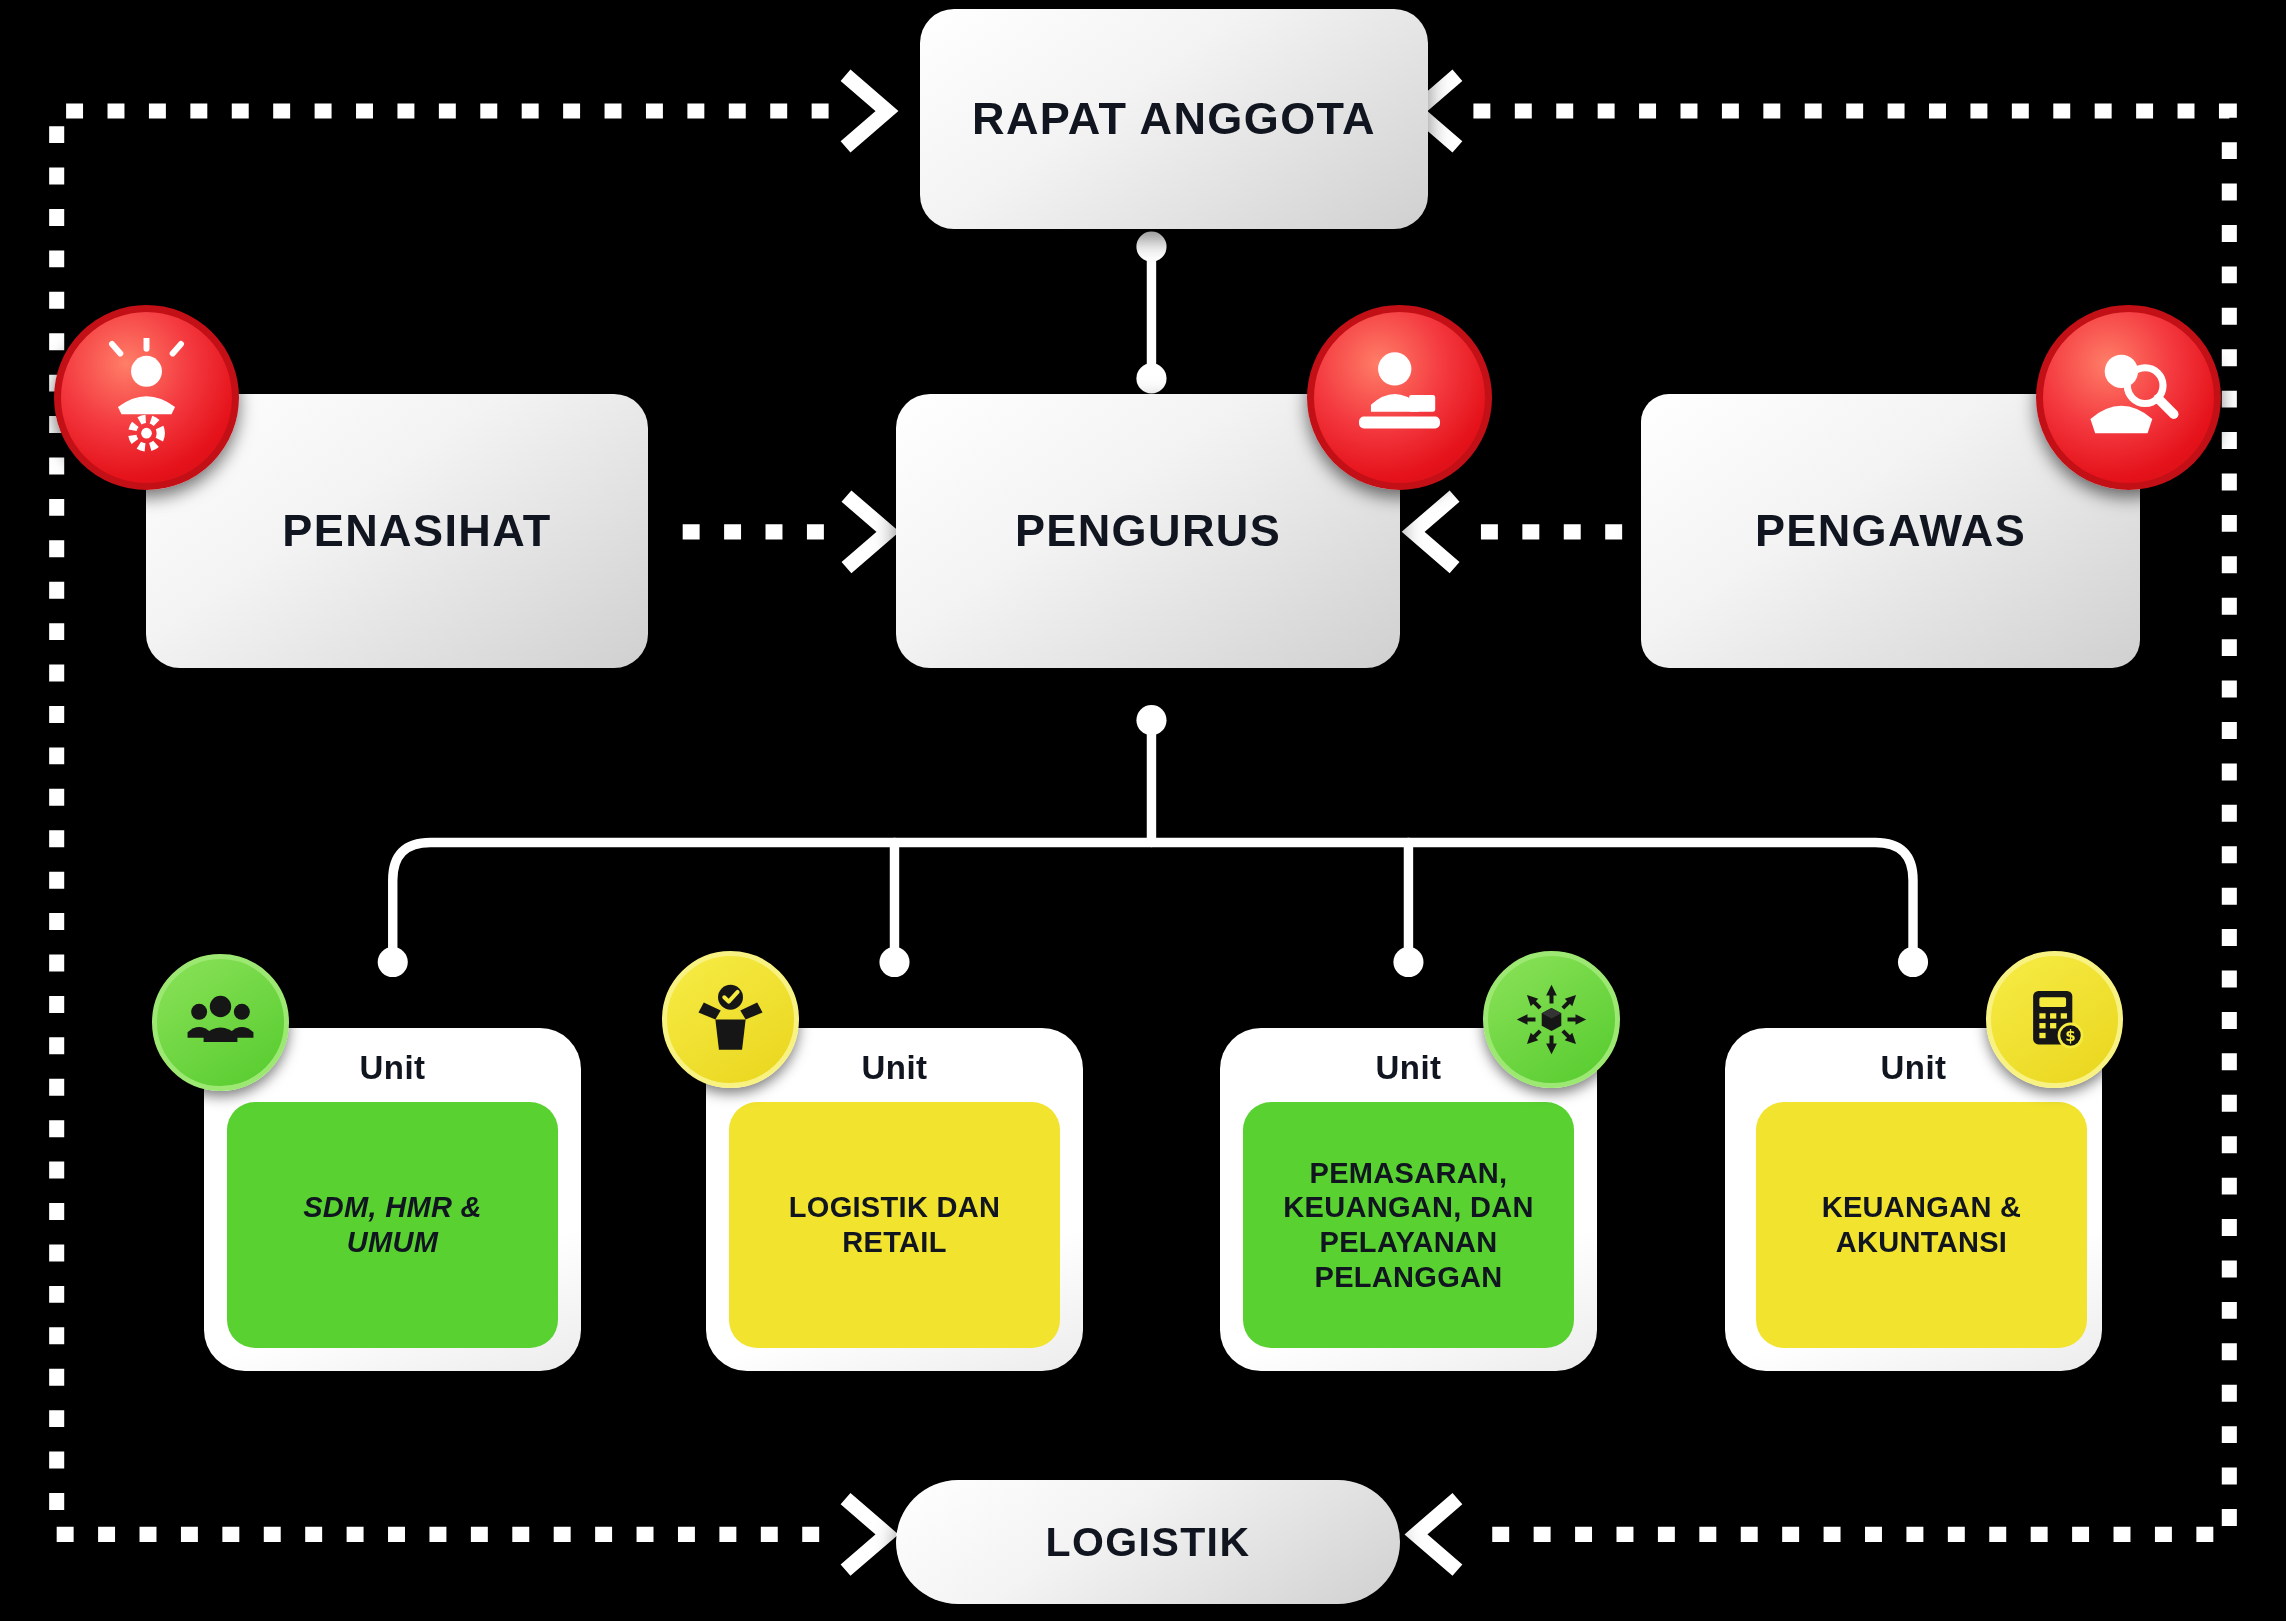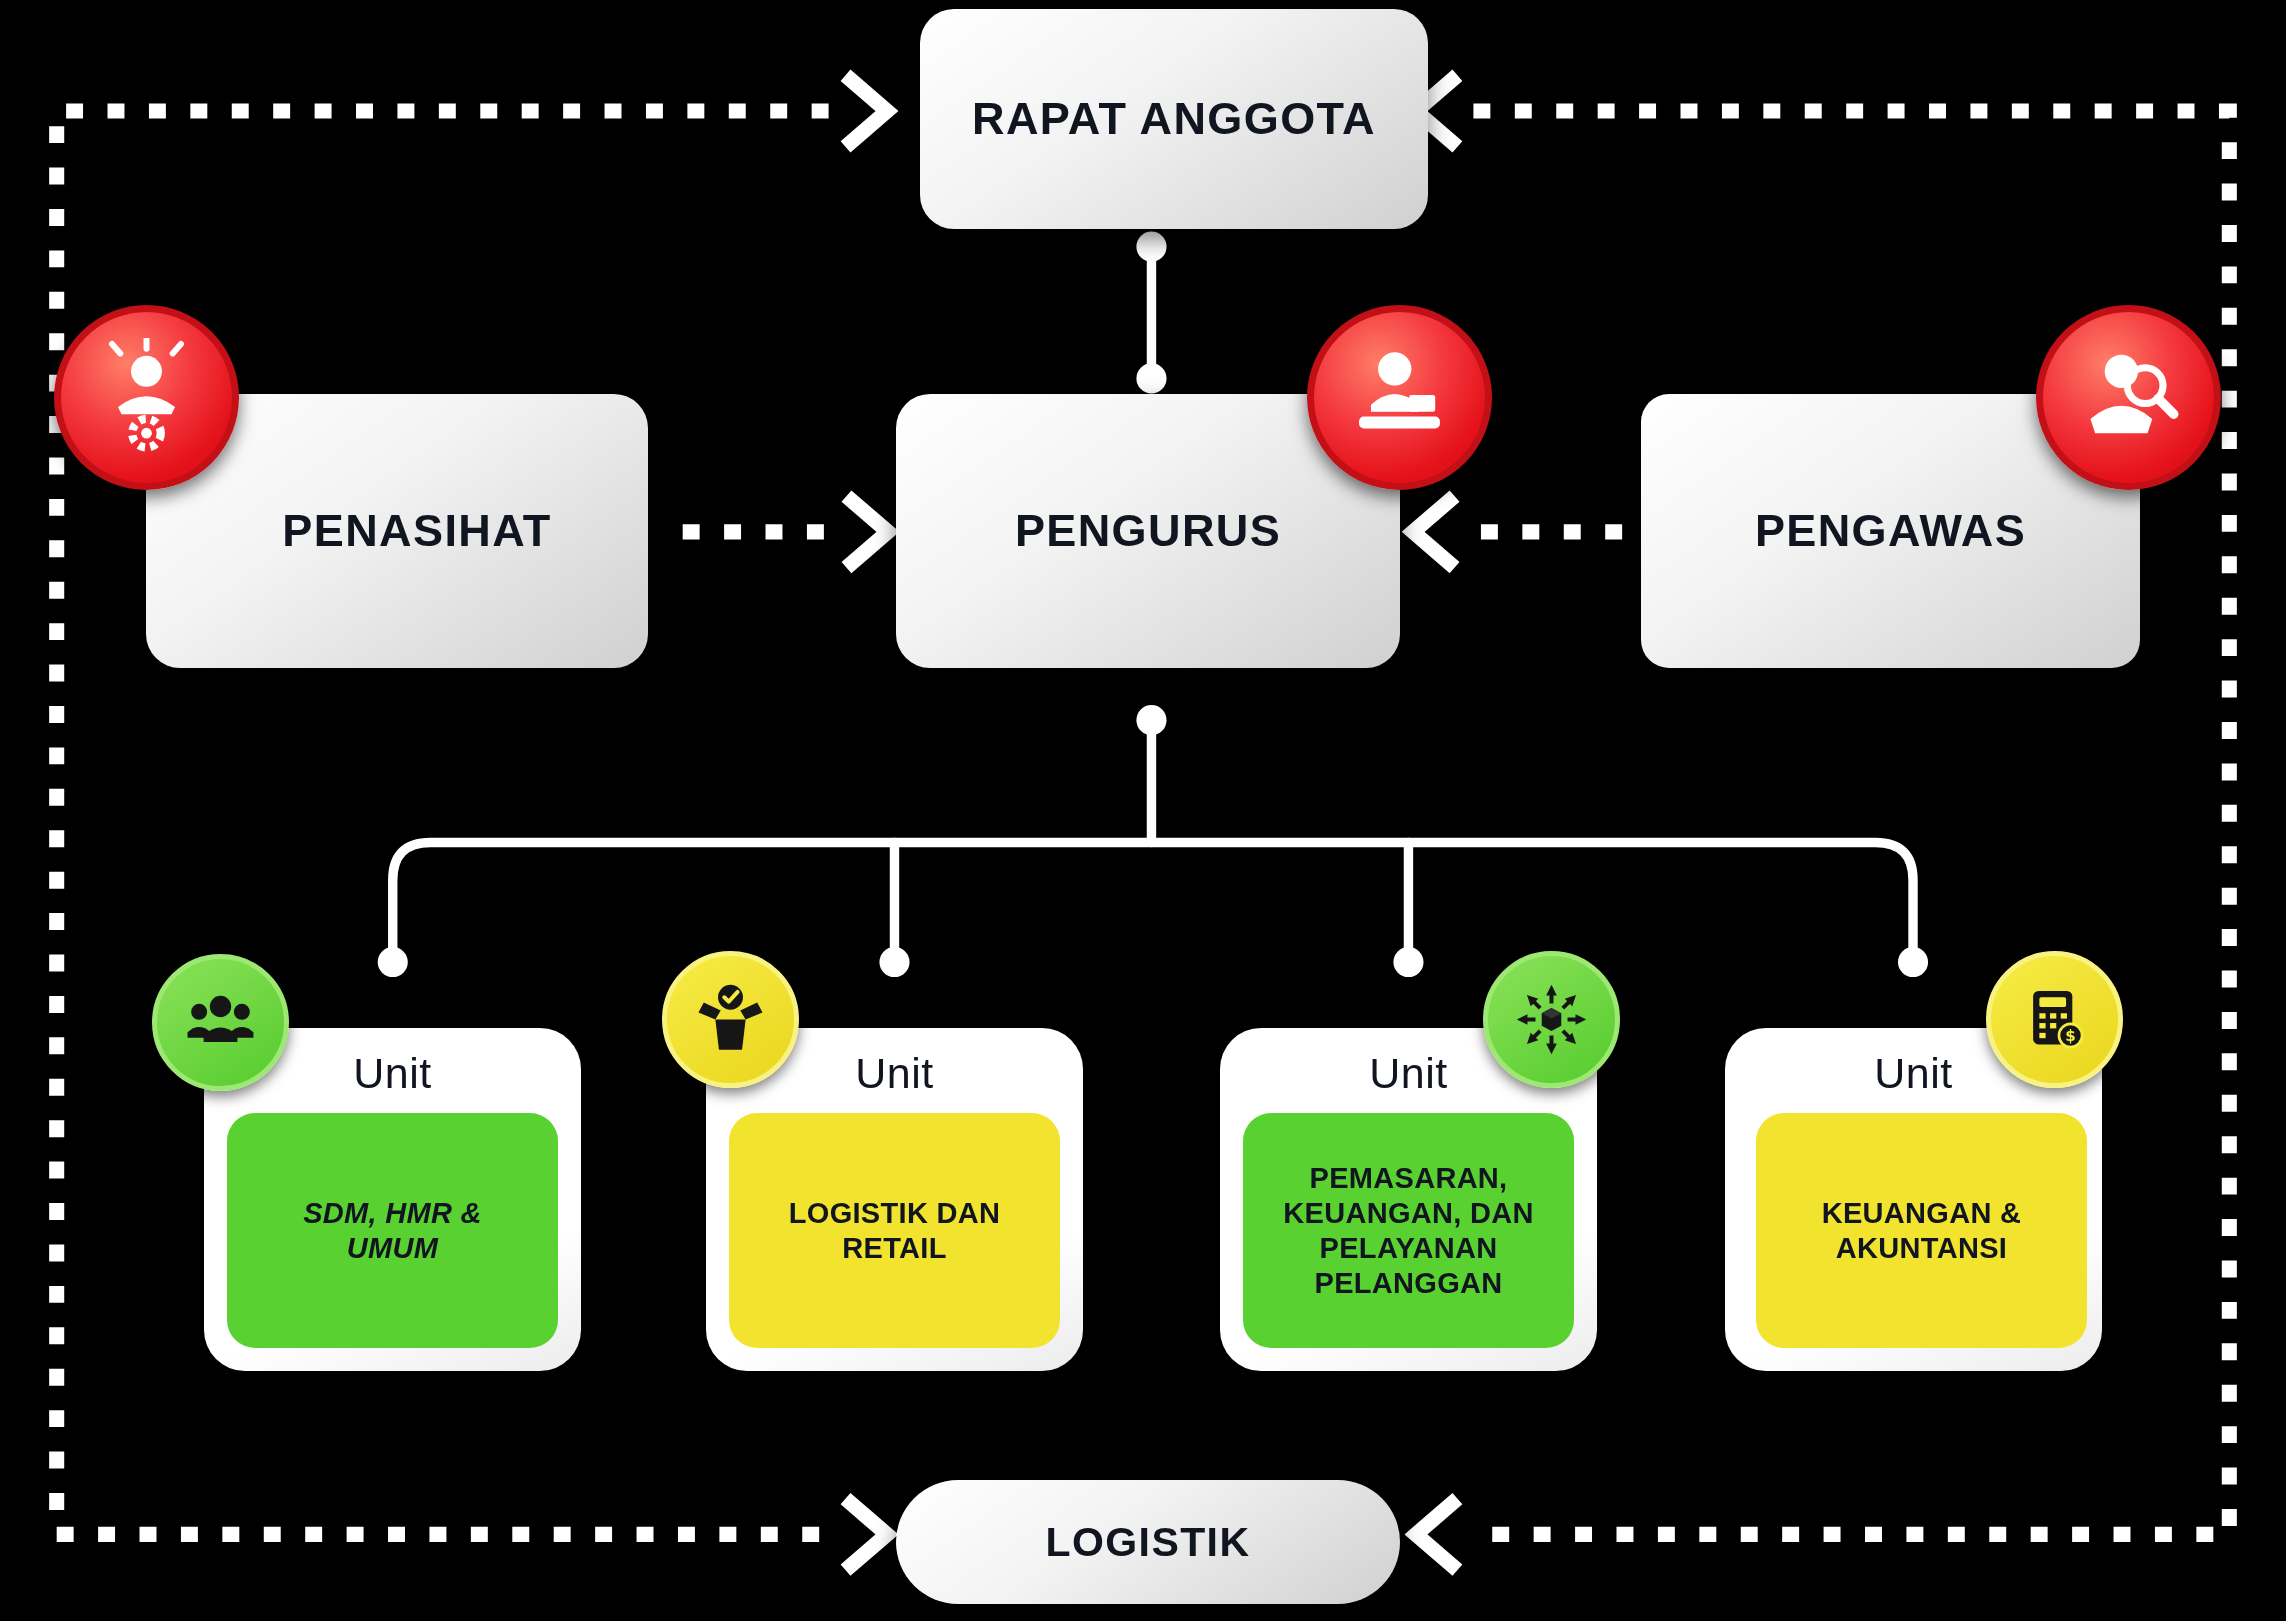--- a/index.html
+++ b/index.html
@@ -59,21 +59,21 @@
     border-radius: 41px;
     z-index: 2;
     display: flex; flex-direction: column; align-items: center;
     padding: 21px 22.6px 22.6px;
     box-shadow: 0 9.4px 22.6px rgba(0,0,0,.5);
   }
   .u1 { left: 204px;  top: 1028px; }
   .u2 { left: 706px;  top: 1028px; }
   .u3 { left: 1220px; top: 1028px; }
   .u4 { left: 1725px; top: 1028px; }
-  .unit-title { font-size: 43px; font-weight: normal; margin-bottom: 15px; letter-spacing: 0.5px; text-align: center; }
+  .unit-title { font-size: 33px; font-weight: bold; margin-bottom: 15px; letter-spacing: 0.5px; text-align: center; }
   .unit-panel {
     flex: 1; width: 100%;
     border-radius: 28px;
     display: flex; align-items: center; justify-content: center;
     text-align: center;
     font-size: 29px; font-weight: bold;
     line-height: 1.2;
     white-space: pre-line;
     padding: 11.3px;
     letter-spacing: 0.3px;

